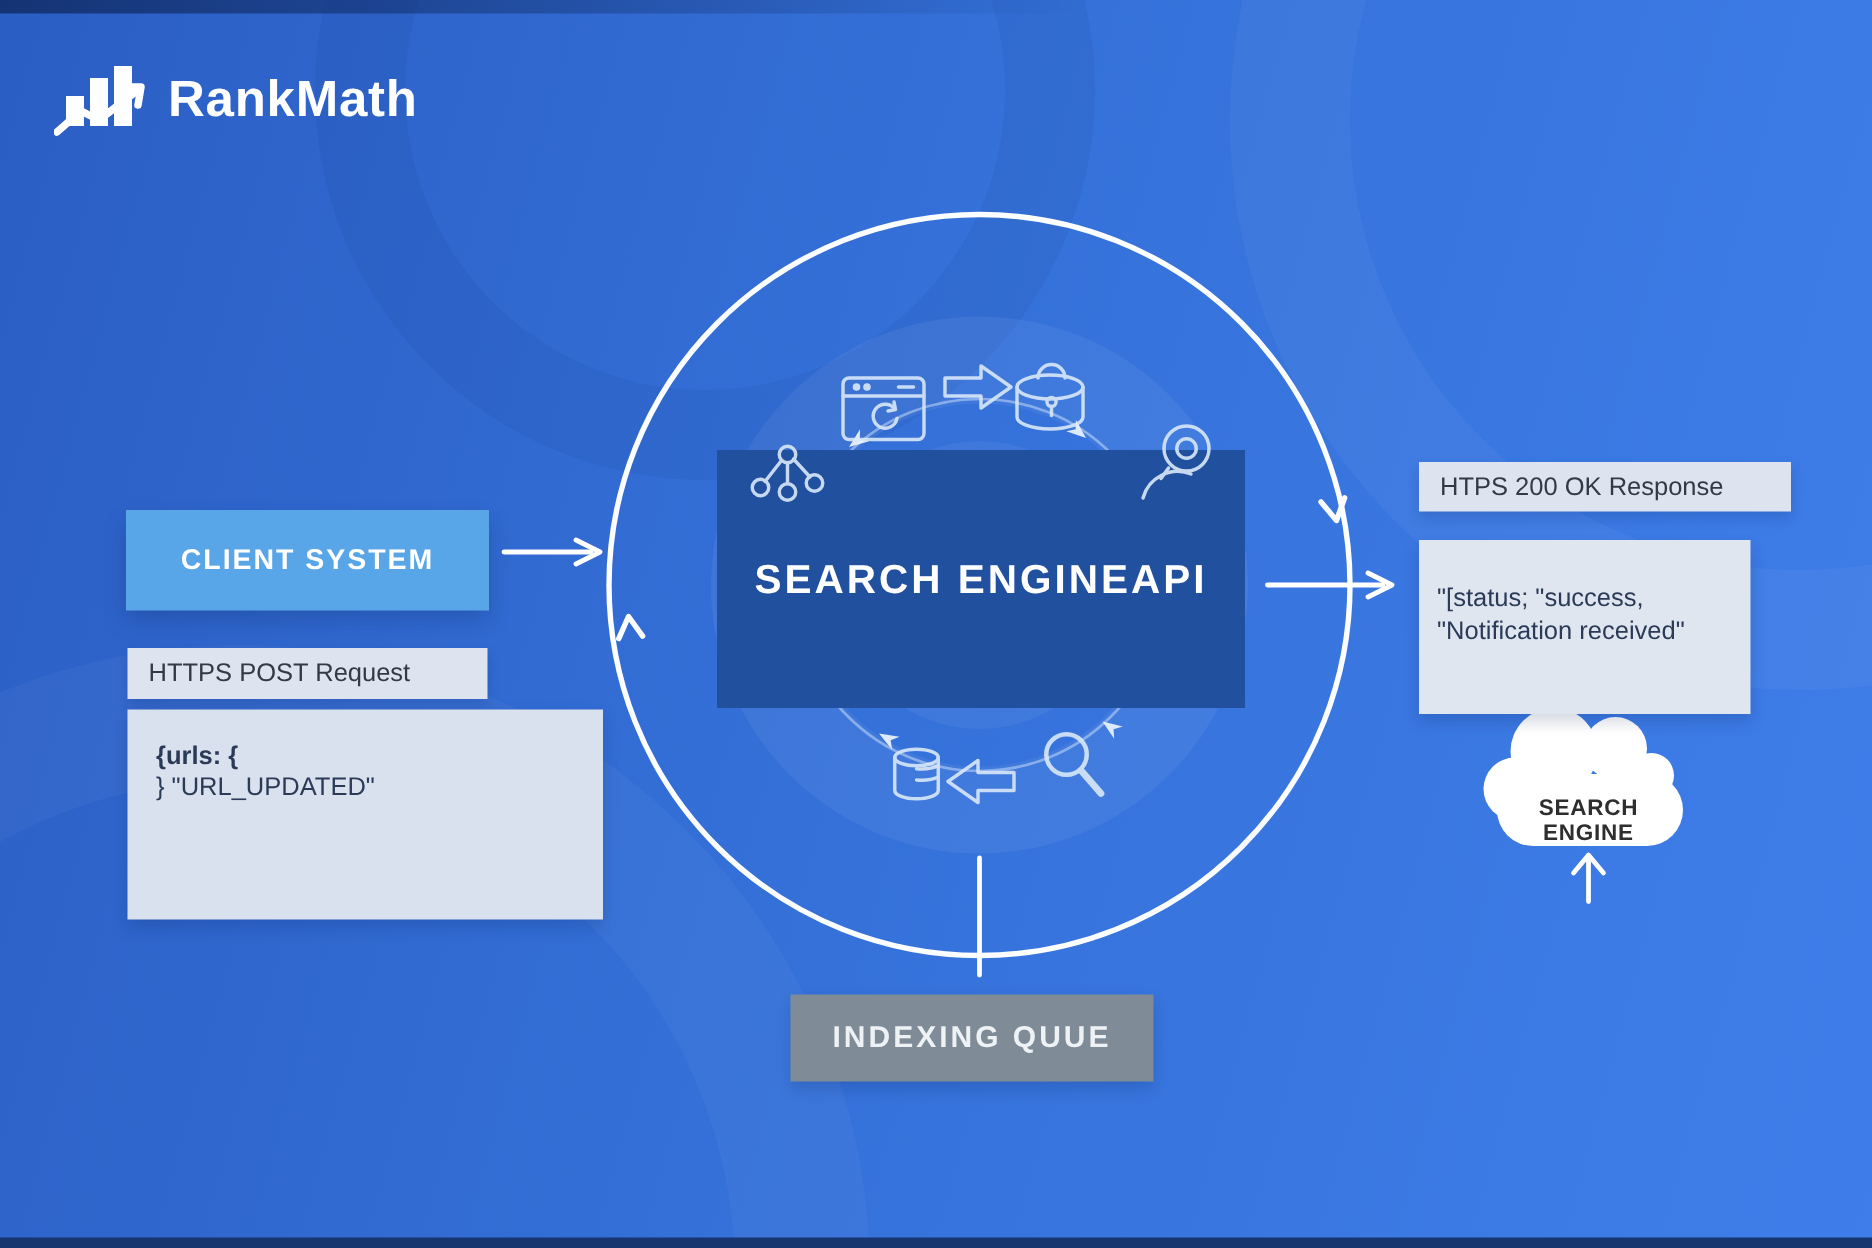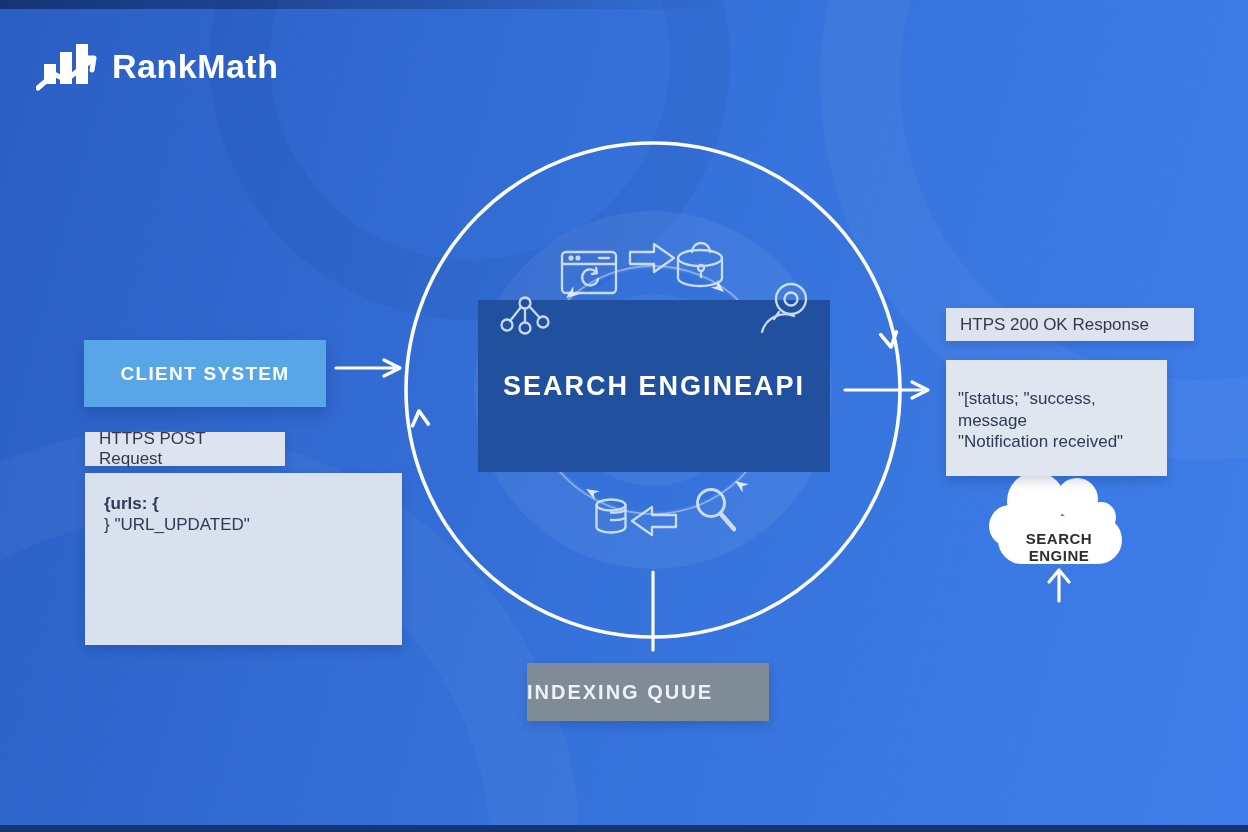--- a/index.html
+++ b/index.html
@@ -31,41 +31,41 @@
     font-weight:bold;font-size:27px;letter-spacing:2px;line-height:35px;text-align:center;}
 
   
   .client-box{left:84px;top:340px;width:242px;height:67px;background:#58a5e8;
     display:flex;align-items:center;justify-content:center;color:#fff;
     font-weight:bold;font-size:19px;letter-spacing:1.3px;
     box-shadow:0 7px 14px rgba(8,30,80,.22);}
 
   .tag{background:#dde4ef;color:#333a45;font-size:17px;display:flex;align-items:center;
     padding:0 14px;box-shadow:0 4px 8px rgba(8,30,80,.15);}
-  .post-tag{left:85px;top:432px;width:200px;height:34px;}
+  .post-tag{left:85px;top:432px;width:240px;height:34px;}
   .resp-tag{left:946px;top:308px;width:248px;height:33px;}
 
-  .code-box{left:85px;top:473px;width:317px;height:172px;background:#d9e1ee;
+  .code-box{left:85px;top:473px;width:317px;height:140px;background:#d9e1ee;
     color:#2b3a57;font-size:17px;line-height:20.5px;padding:21px 0 0 19px;
     box-shadow:0 5px 10px rgba(8,30,80,.18);}
   .code-box div{white-space:pre;}
   .code-box .b{font-weight:bold;}
   .code-box .l2{padding-left:16px;}
   .code-box .l3{padding-left:62px;}
   .code-box .l4{padding-left:22px;}
 
   .resp-box{left:946px;top:360px;width:221px;height:116px;background:#dfe6f0;
     color:#2b3a57;font-size:17px;line-height:21.5px;padding:28px 0 0 12px;
     box-shadow:0 5px 10px rgba(8,30,80,.18);}
 
   .cloud-label{left:994px;top:530px;width:130px;text-align:center;color:#2e2e2e;
     font-weight:bold;font-size:15px;letter-spacing:.5px;}
 
   .queue-box{left:527px;top:663px;width:242px;height:58px;background:#7f8b96;
-    display:flex;align-items:center;justify-content:flex-start;color:#eef2f5;
+    display:flex;align-items:center;justify-content:center;color:#eef2f5;
     font-weight:bold;font-size:20px;letter-spacing:2px;
     box-shadow:0 5px 10px rgba(8,30,80,.18);}
 </style>
 </head>
 <body>
 
 <div class="stage">
 
   <div class="swirl sw1"></div>
   <div class="swirl sw2"></div>
@@ -210,21 +210,20 @@
     <div class="b">{urls: {</div>
     <div>} "URL_UPDATED"</div>
   </div>
 
   <div class="overlay tag resp-tag">
     <span>HTPS 200 OK Response</span>
   </div>
 
   <div class="overlay resp-box">
     <div>"[status; "success,</div>
-    <div>message</div>
     <div>"Notification received"</div>
   </div>
 
   <div class="overlay cloud-label">SEARCH ENGINE</div>
 
   <div class="overlay queue-box">
     <span>INDEXING QUUE</span>
   </div>
 
 </div>

